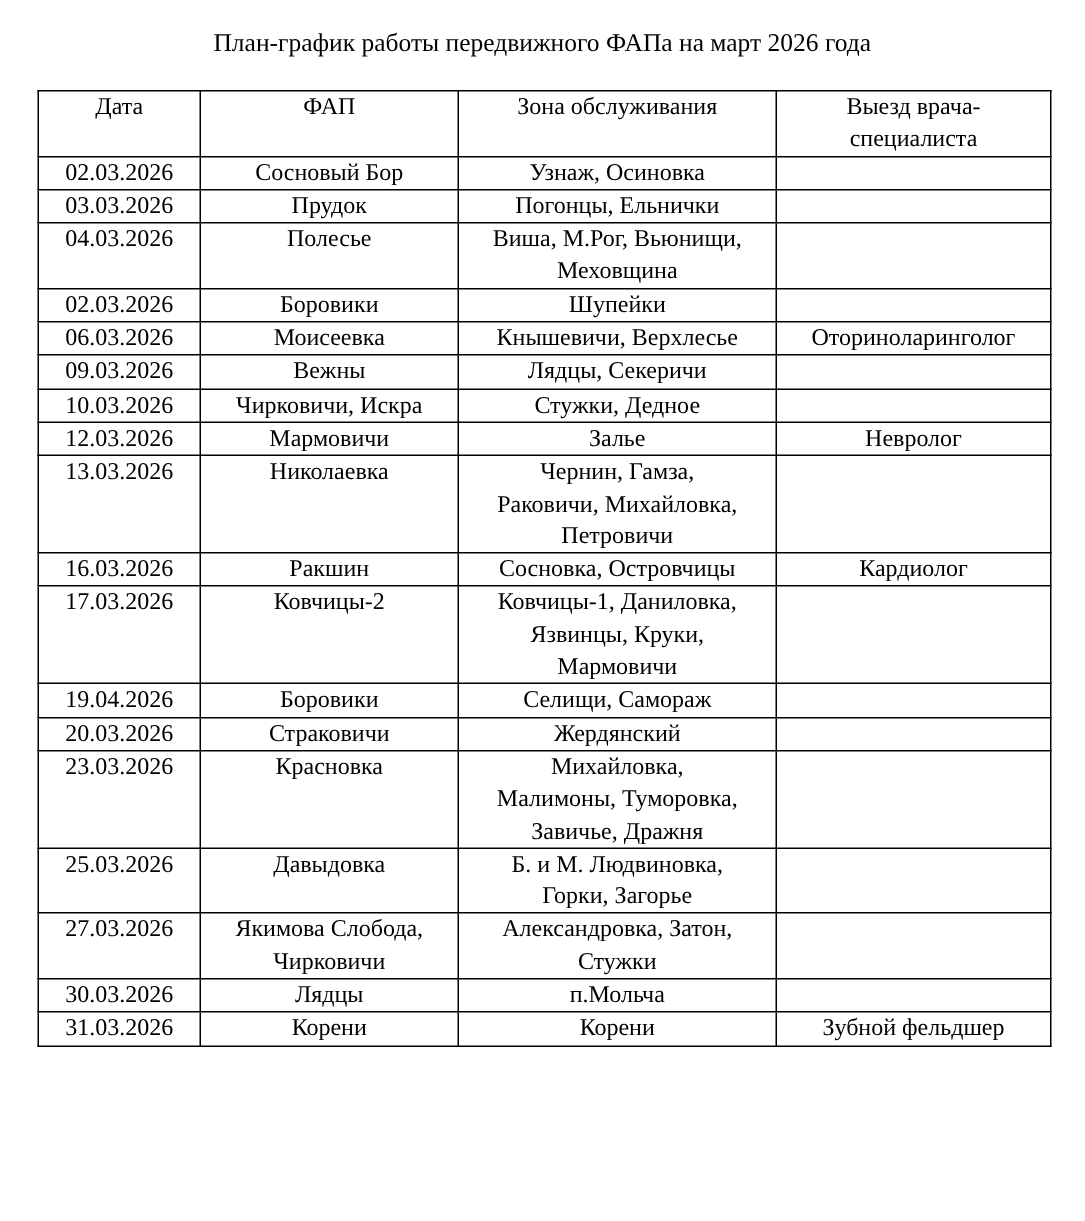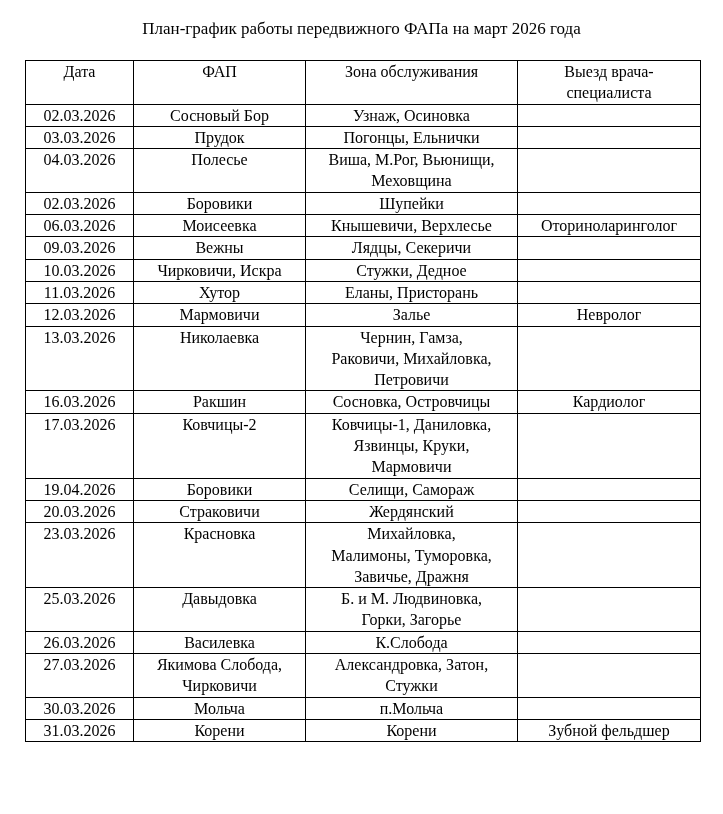--- a/index.html
+++ b/index.html
@@ -116,26 +116,20 @@
     <td></td>
   </tr>
 
   <tr>
     <td>10.03.2026</td>
     <td>Чирковичи, Искра</td>
     <td>Стужки, Дедное</td>
     <td></td>
   </tr>
 
-  <tr>
-    <td>11.03.2026</td>
-    <td>Хутор</td>
-    <td>Еланы, Присторань</td>
-    <td></td>
-  </tr>
 
   <tr>
     <td>12.03.2026</td>
     <td>Мармовичи</td>
     <td>Залье</td>
     <td>Невролог</td>
   </tr>
 
   <tr>
     <td>13.03.2026</td>
@@ -188,39 +182,33 @@
 
 
   <tr>
     <td>25.03.2026</td>
     <td>Давыдовка</td>
     <td>Б. и М. Людвиновка,
 Горки, Загорье</td>
     <td></td>
   </tr>
 
-  <tr>
-    <td>26.03.2026</td>
-    <td>Василевка</td>
-    <td>К.Слобода</td>
-    <td></td>
-  </tr>
 
   <tr>
     <td>27.03.2026</td>
     <td>Якимова Слобода,
 Чирковичи</td>
     <td>Александровка, Затон,
 Стужки</td>
     <td></td>
   </tr>
 
   <tr>
     <td>30.03.2026</td>
-    <td>Мольча</td>
+    <td>Лядцы</td>
     <td>п.Мольча</td>
     <td></td>
   </tr>
 
   <tr>
     <td>31.03.2026</td>
     <td>Корени</td>
     <td>Корени</td>
     <td>Зубной фельдшер</td>
   </tr>

